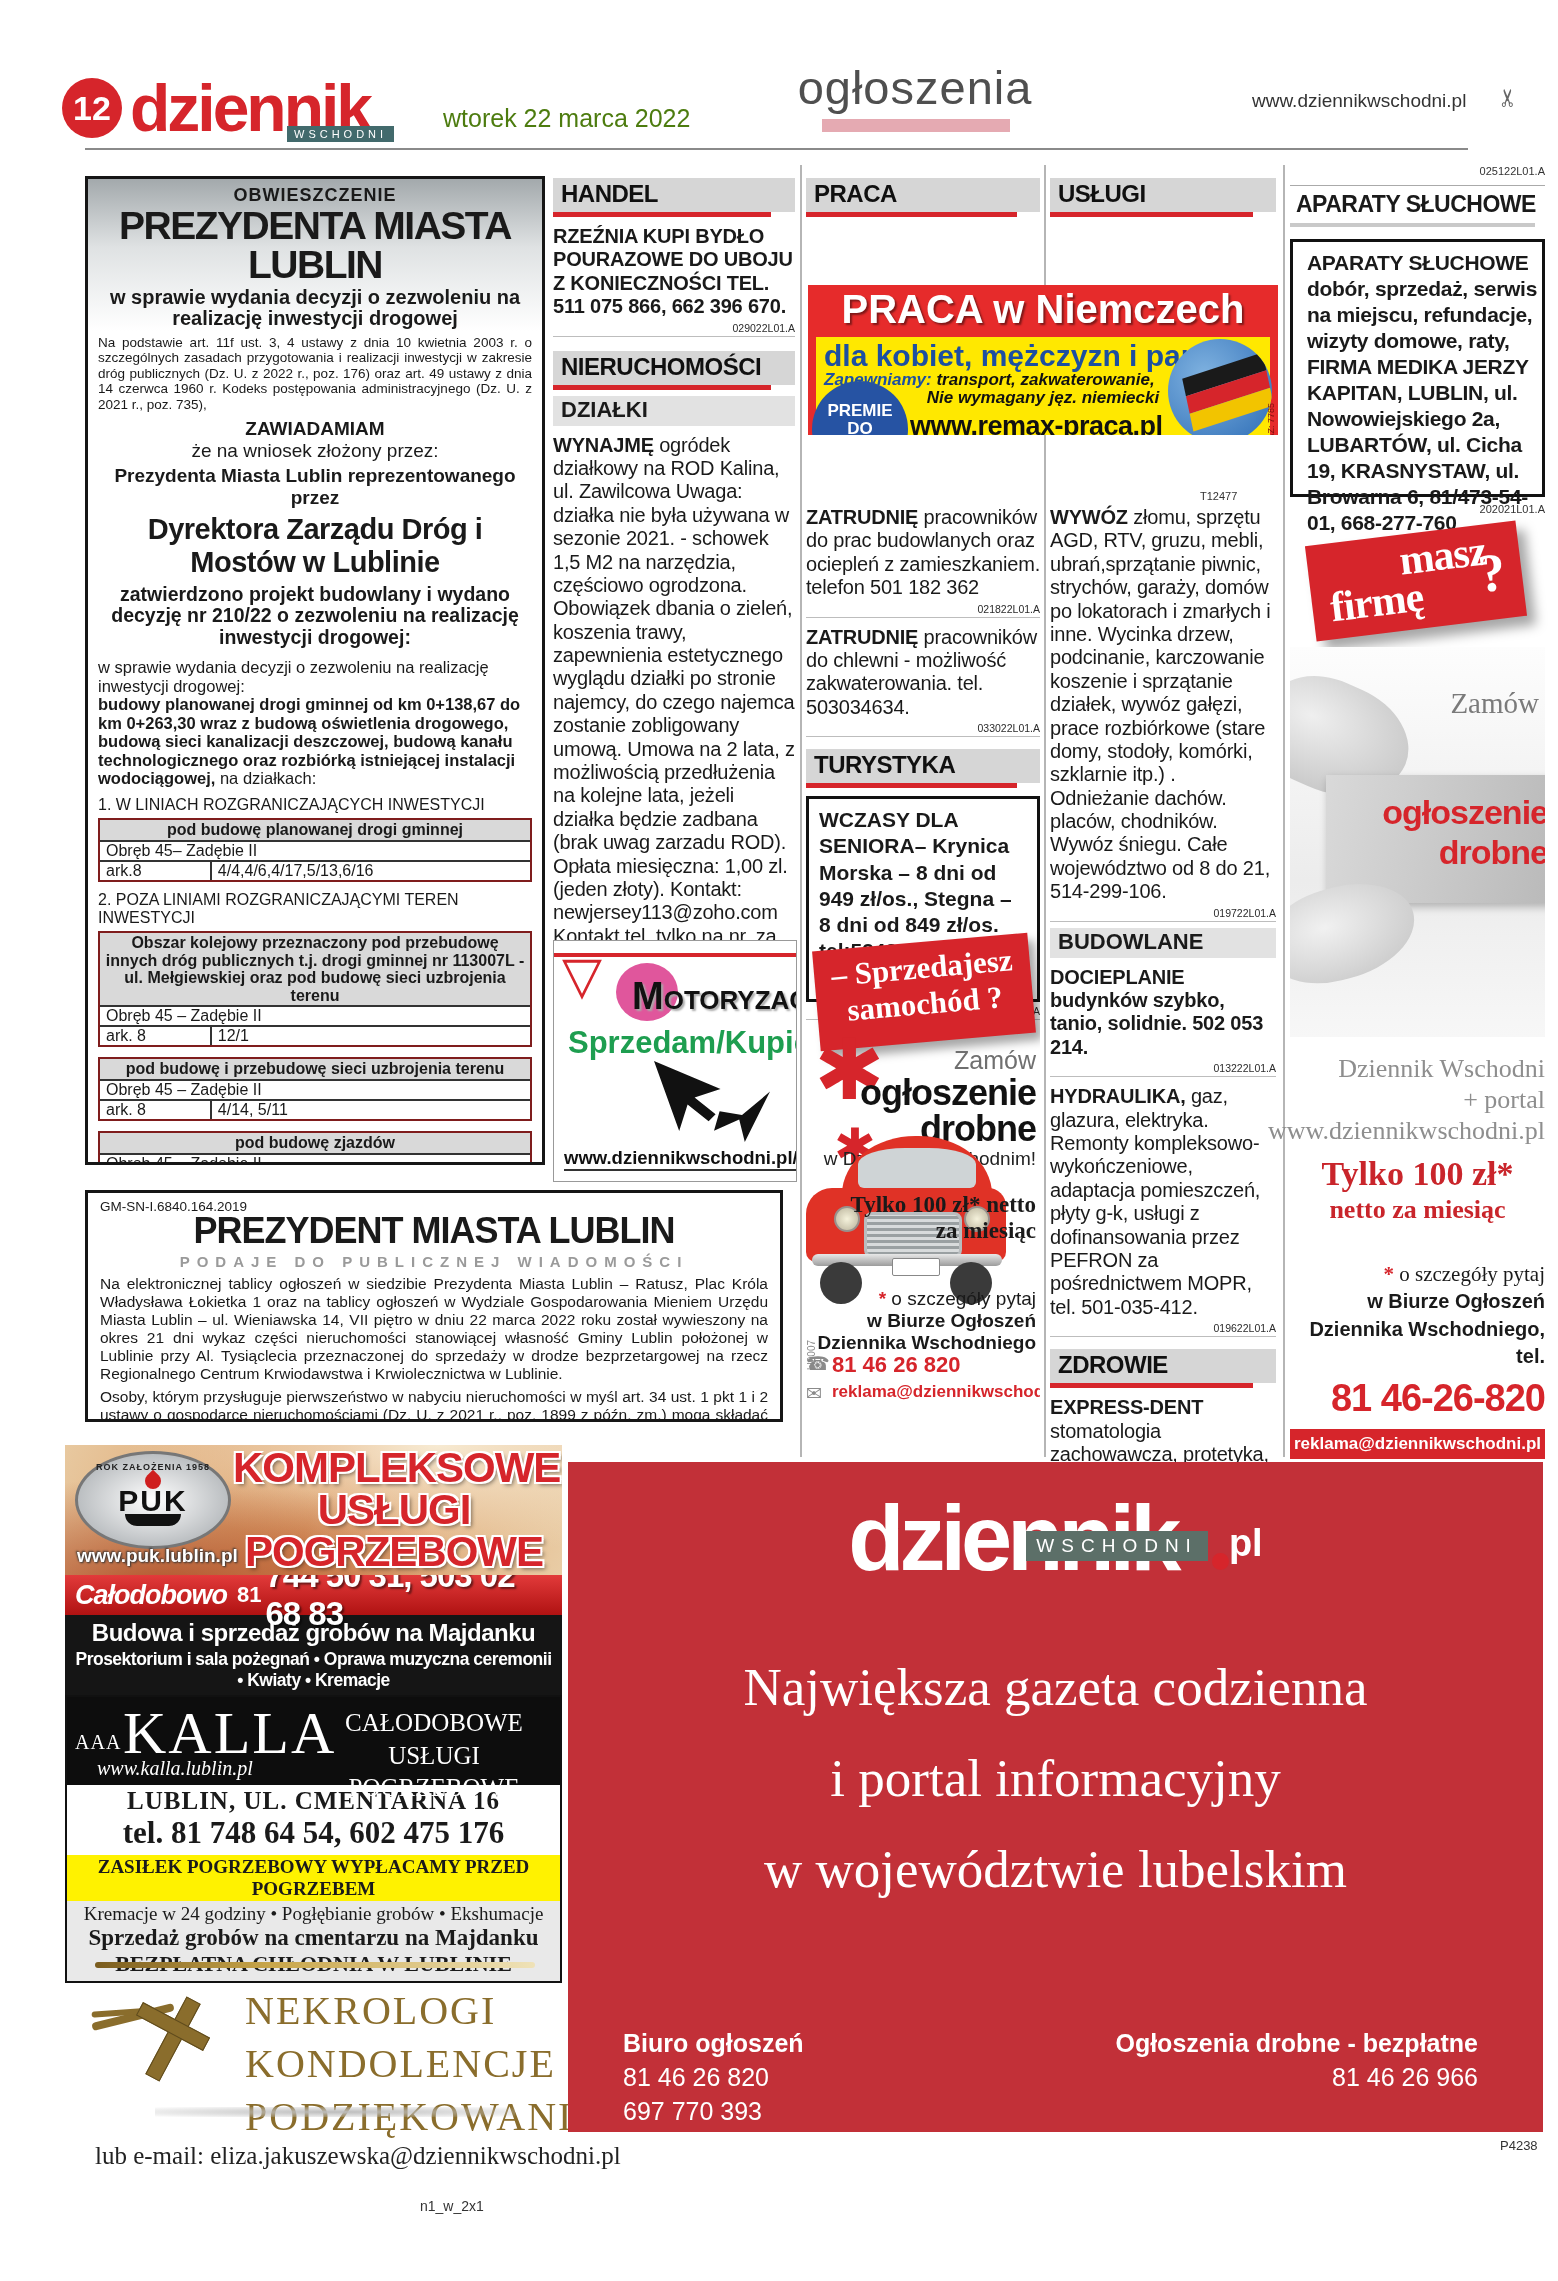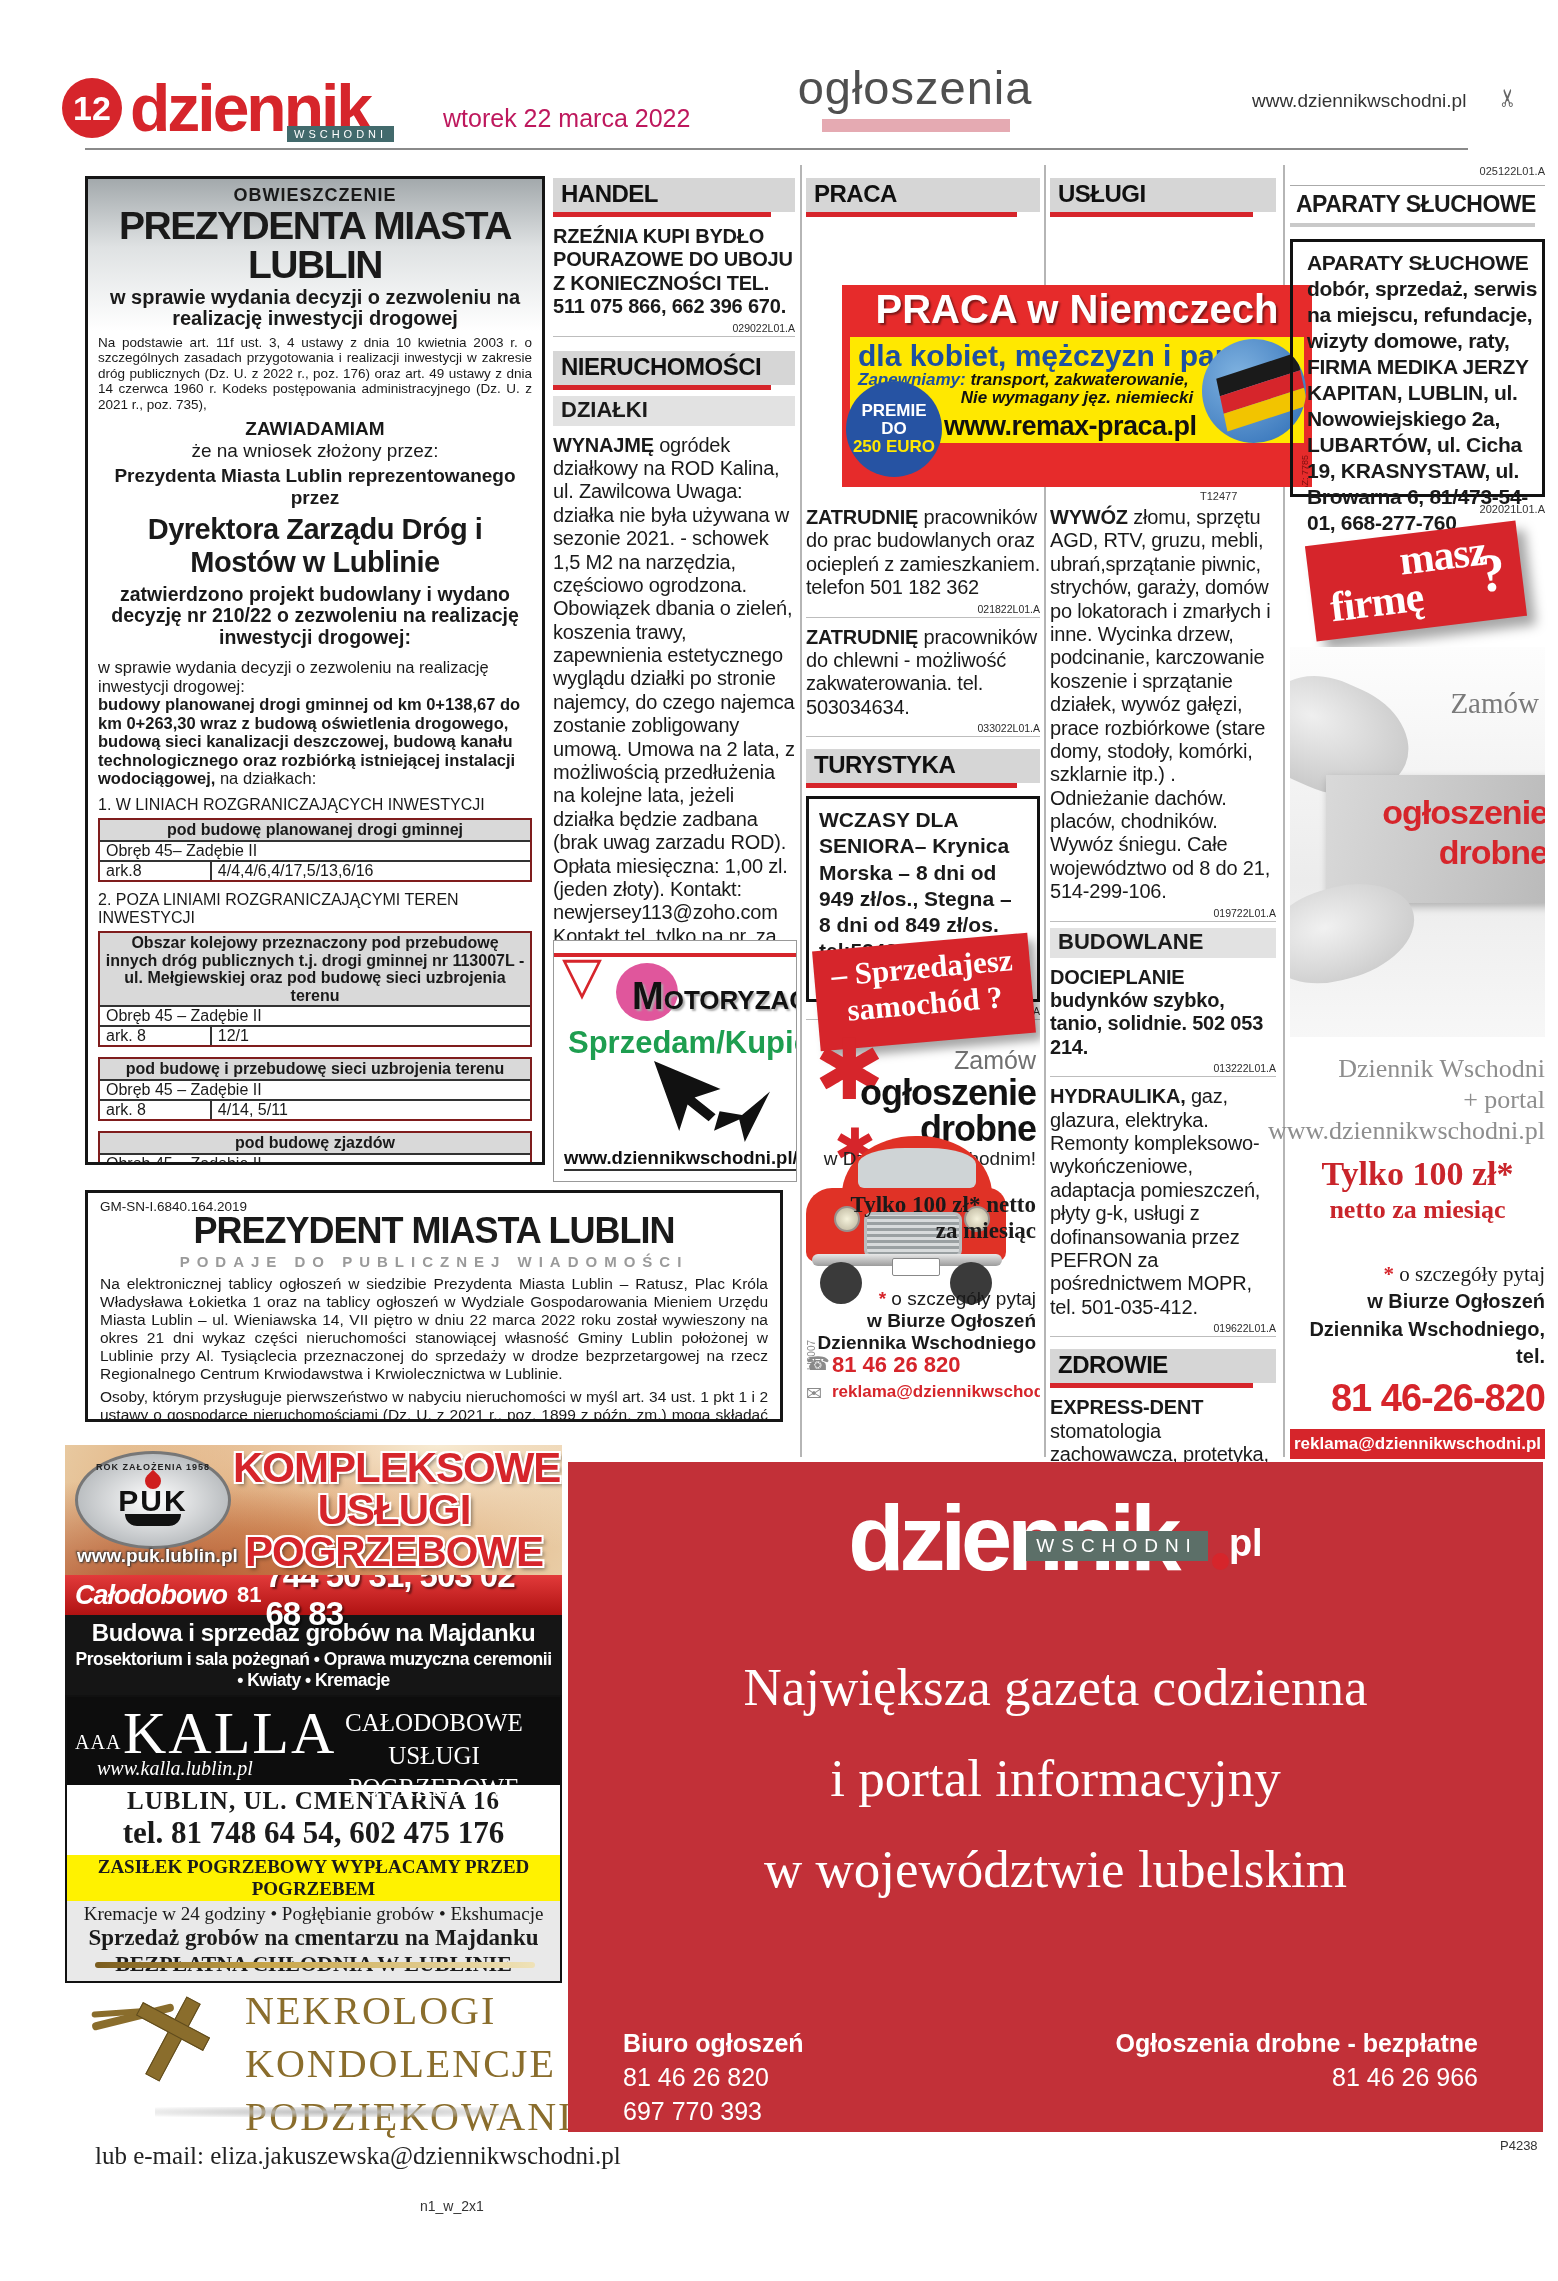--- a/index.html
+++ b/index.html
@@ -3,21 +3,21 @@
 <meta charset="utf-8">
 <style>
   html,body{margin:0;padding:0;background:#ffffff;}
   body{width:1558px;height:2281px;position:relative;font-family:"Liberation Sans",sans-serif;color:#1a1a1a;overflow:hidden;}
   .abs{position:absolute;}
   
   .pagenum{left:62px;top:78px;width:60px;height:60px;border-radius:50%;background:#d6252b;color:#fff;
     font-size:34px;font-weight:bold;display:flex;align-items:center;justify-content:center;}
   .logo-word{left:130px;top:70px;font-size:66px;font-weight:bold;color:#d6252b;letter-spacing:-3px;}
   .logo-sub{left:287px;top:126px;background:#426a6c;color:#fff;font-size:11px;letter-spacing:4px;padding:2px 7px;}
-  .hdr-date{left:443px;top:104px;font-size:25px;color:#be185d;}
+  .hdr-date{left:443px;top:104px;font-size:25px;color:#4d7c0f;}
   .hdr-section{left:770px;top:60px;width:290px;text-align:center;font-size:47px;color:#4f4f4f;letter-spacing:1px;}
   .hdr-pinkbar{left:822px;top:119px;width:188px;height:13px;background:#e5aab2;}
   .hdr-site{left:1252px;top:90px;font-size:19px;color:#333;}
   .hdr-scissors{left:1498px;top:84px;font-size:24px;color:#666;transform:rotate(-90deg);font-family:"DejaVu Sans",sans-serif;}
   .hdr-rule{left:85px;top:148px;width:1383px;height:2px;background:#8a8a8a;}
   
   .vdiv{width:2px;background:#b5b5b5;top:165px;height:1292px;}
   
   .a1{left:85px;top:176px;width:460px;height:989px;border:3px solid #161616;box-sizing:border-box;padding:6px 10px;overflow:hidden;background:#fff;}
   .a1-head{margin:-6px -10px 4px;padding:6px 10px 2px;background:linear-gradient(180deg,#a3a9ac 0%,#dfe2e3 45%,#ffffff 100%);text-align:center;}
@@ -62,21 +62,21 @@
   .moto-circle{position:absolute;left:62px;top:22px;width:62px;height:58px;border-radius:50%;background:#e0569c;}
   .moto-title{position:absolute;left:78px;top:34px;font-size:26px;font-weight:bold;color:#111;text-shadow:2px 2px 2px #aaa;}
   .moto-title .bigM{font-size:38px;}
   .moto-line{position:absolute;left:14px;top:84px;font-size:31px;font-weight:bold;color:#1e9e50;}
   .moto-cursor{position:absolute;left:100px;top:120px;width:70px;height:70px;background:#111;
      clip-path:polygon(0 0,36% 100%,48% 62%,78% 86%,88% 76%,58% 52%,95% 40%);}
   .moto-cursor2{position:absolute;left:160px;top:145px;width:56px;height:56px;background:#111;
      clip-path:polygon(100% 10%,55% 100%,45% 60%,0 80%,10% 45%,50% 52%);}
   .moto-url{position:absolute;left:10px;bottom:10px;font-size:18.5px;font-weight:bold;color:#111;border-bottom:2px solid #333;}
   
-  .remax{left:842px;top:285px;width:470px;height:202px;background:#e62b2b;overflow:hidden;}
+  .remax{left:808px;top:285px;width:470px;height:150px;background:#e62b2b;overflow:hidden;}
   .remax-title{text-align:center;color:#fff;font-weight:bold;font-size:40px;letter-spacing:0;margin-top:2px;text-shadow:2px 2px 2px rgba(0,0,0,.45);}
   .remax-yellow{position:absolute;left:8px;top:52px;right:8px;height:106px;background:#ffe800;padding:4px 8px;box-sizing:border-box;}
   .remax-l1{color:#1d4fa1;font-weight:bold;font-size:30px;line-height:1.0;}
   .remax-l2{font-size:17px;font-style:italic;font-weight:bold;color:#111;line-height:1.05;}
   .remax-l2 .blue{color:#1d4fa1;}
   .remax-l3{font-size:17px;font-style:italic;font-weight:bold;color:#111;text-align:center;line-height:1.05;}
   .remax-url{font-size:27px;font-weight:bold;color:#111;margin:4px 0 0 86px;letter-spacing:-0.5px;}
   .remax-circle{position:absolute;left:4px;top:96px;width:96px;height:96px;border-radius:50%;background:#2653a3;
       display:flex;flex-direction:column;align-items:center;justify-content:center;text-align:center;line-height:1.05;}
   .remax-c1{color:#fff;font-weight:bold;font-size:17px;}

